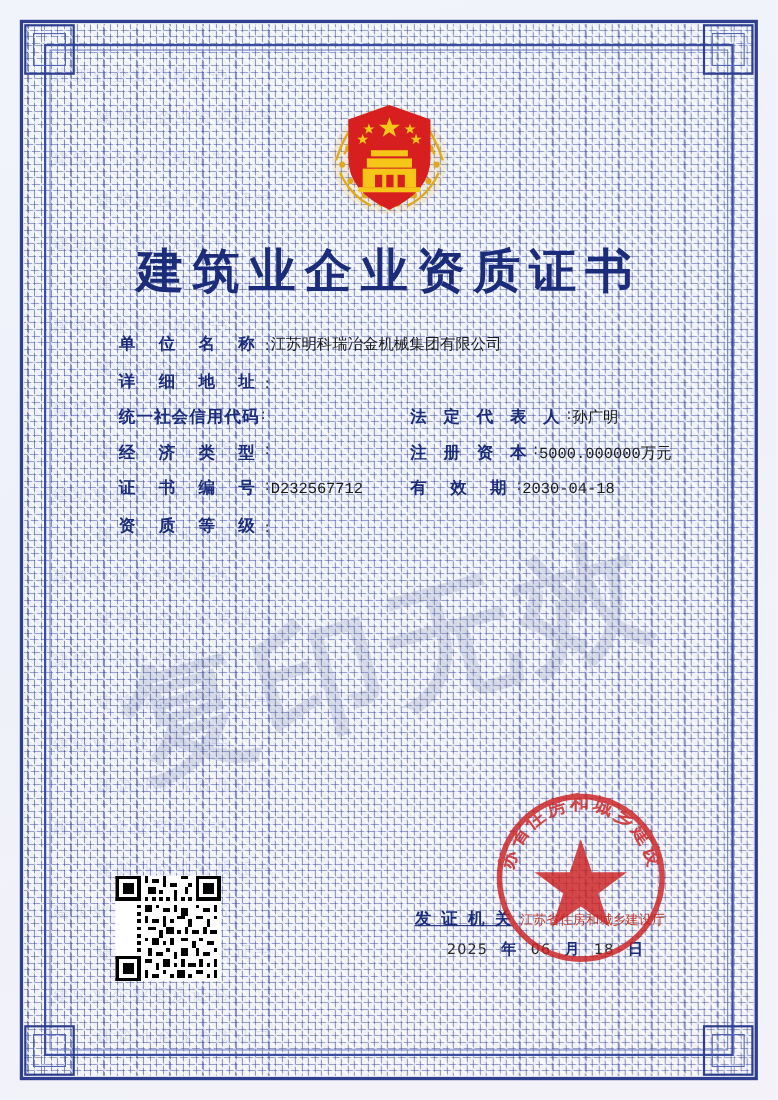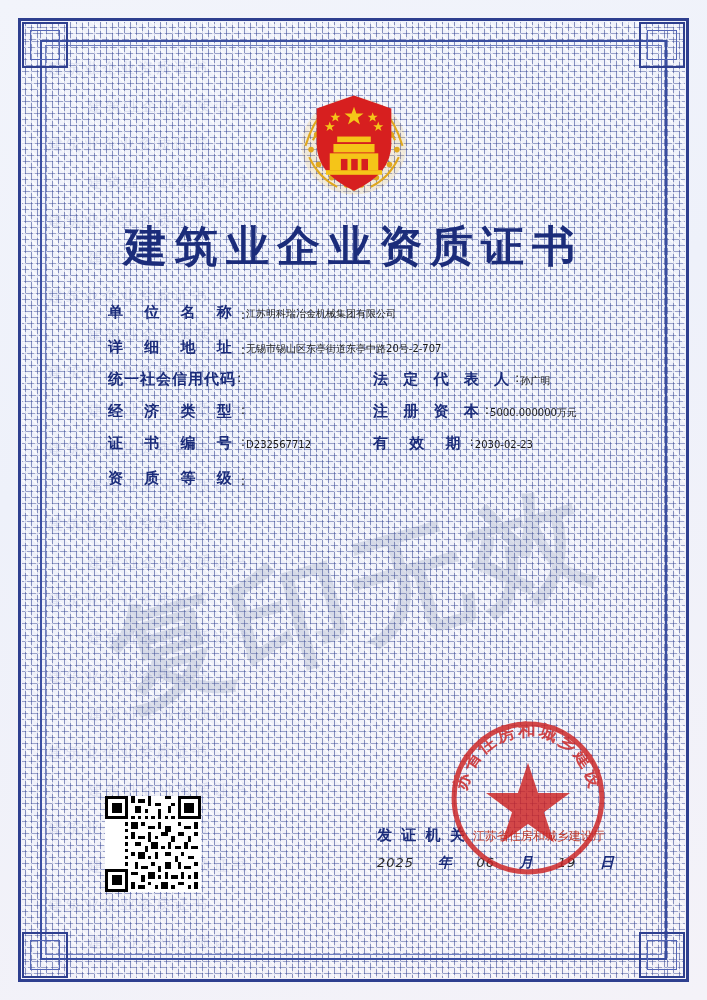--- a/index.html
+++ b/index.html
@@ -158,24 +158,25 @@
   }
   .f-label.sp8 { letter-spacing: 8px; }
   .f-label.sp5 { letter-spacing: 5px; }
   .f-label.sp1 { letter-spacing: 1px; }
   .f-colon {
     font-size: 13px;
     color: #222;
     margin: 0 1px;
   }
   .f-value {
-    font-size: 10px;
+    font-size: 14px;
     color: #1a1a1a;
     line-height: 16px;
     padding-top: 3px;
+    font-family: Liberation Mono, monospace;
   }
   .f-value.wrap {
     max-width: 120px;
   }
 
   .row-split {
     display: flex;
     align-items: flex-start;
     margin-bottom: 13px;
   }
@@ -218,41 +219,41 @@
     display: flex;
     align-items: baseline;
     justify-content: flex-start;
   }
   .issuer-label {
     font-size: 15px;
     font-weight: bold;
     color: #1b2c7a;
     letter-spacing: 2px;
     white-space: nowrap;
+    text-decoration: underline;
   }
   .issuer-value {
     font-size: 12px;
     color: #c0392b;
     margin-left: 6px;
     white-space: nowrap;
   }
   .date-line {
     position: absolute;
     right: 92px;
     bottom: 128px;
     width: 238px;
     font-size: 14px;
     color: #1b2c7a;
     font-weight: bold;
     letter-spacing: 1px;
     display: flex;
     align-items: baseline;
     gap: 12px;
-    justify-content: space-between;
-    font-style: italic;
+    justify-content: center;
   }
   .date-line .dnum {
     font-size: 13px;
     color: #2a2a2a;
     font-weight: normal;
   }
 </style>
 </head>
 <body>
 
@@ -350,21 +351,20 @@
 
     <div class="field-row">
       <span class="f-label sp8">单 位 名 称</span>
       <span class="f-colon">:</span>
       <span class="f-value">江苏明科瑞冶金机械集团有限公司</span>
     </div>
 
     <div class="field-row">
       <span class="f-label sp8">详 细 地 址</span>
       <span class="f-colon">:</span>
-      <span class="f-value">无锡市锡山区东亭街道东亭中路20号-2-707</span>
     </div>
 
     <div class="row-split">
       <div class="col-left">
         <span class="f-label sp1">统一社会信用代码</span>
         <span class="f-colon">:</span>
       </div>
       <div class="col-right">
         <span class="f-label sp5">法 定 代 表 人</span>
         <span class="f-colon">:</span>
@@ -386,21 +386,21 @@
 
     <div class="row-split">
       <div class="col-left">
         <span class="f-label sp8">证 书 编 号</span>
         <span class="f-colon">:</span>
         <span class="f-value">D232567712</span>
       </div>
       <div class="col-right">
         <span class="f-label sp8">有 效 期</span>
         <span class="f-colon">:</span>
-        <span class="f-value">2030-02-23</span>
+        <span class="f-value">2030-04-18</span>
       </div>
     </div>
 
     <div class="field-row">
       <span class="f-label sp8">资 质 等 级</span>
       <span class="f-colon">:</span>
     </div>
 
   </div>
 
@@ -518,21 +518,21 @@
   <div class="issuer">
     <span class="issuer-label">发 证 机 关</span>
     <span class="issuer-value">江苏省住房和城乡建设厅</span>
   </div>
 
   <div class="date-line">
     <span class="dnum">2025</span>
     <span>年</span>
     <span class="dnum">06</span>
     <span>月</span>
-    <span class="dnum">19</span>
+    <span class="dnum">18</span>
     <span>日</span>
   </div>
 
   <div class="seal">
     <svg viewBox="0 0 200 200" width="168" height="168" xmlns="http://www.w3.org/2000/svg">
       <g opacity="0.82">
         <circle cx="100" cy="100" r="88" fill="none" stroke="#cc2222" stroke-width="6"></circle>
         <polygon fill="#cc2222" points="100,58 112,94 150,94 119,117 131,153 100,131 69,153 81,117 50,94 88,94"></polygon>
         <path id="sealArc" d="M 26 100 A 74 74 0 0 1 174 100" fill="none"></path>
         <text font-size="21" font-weight="bold" fill="#cc2222" letter-spacing="3" font-family="'DejaVu Sans','Liberation Sans',sans-serif">

